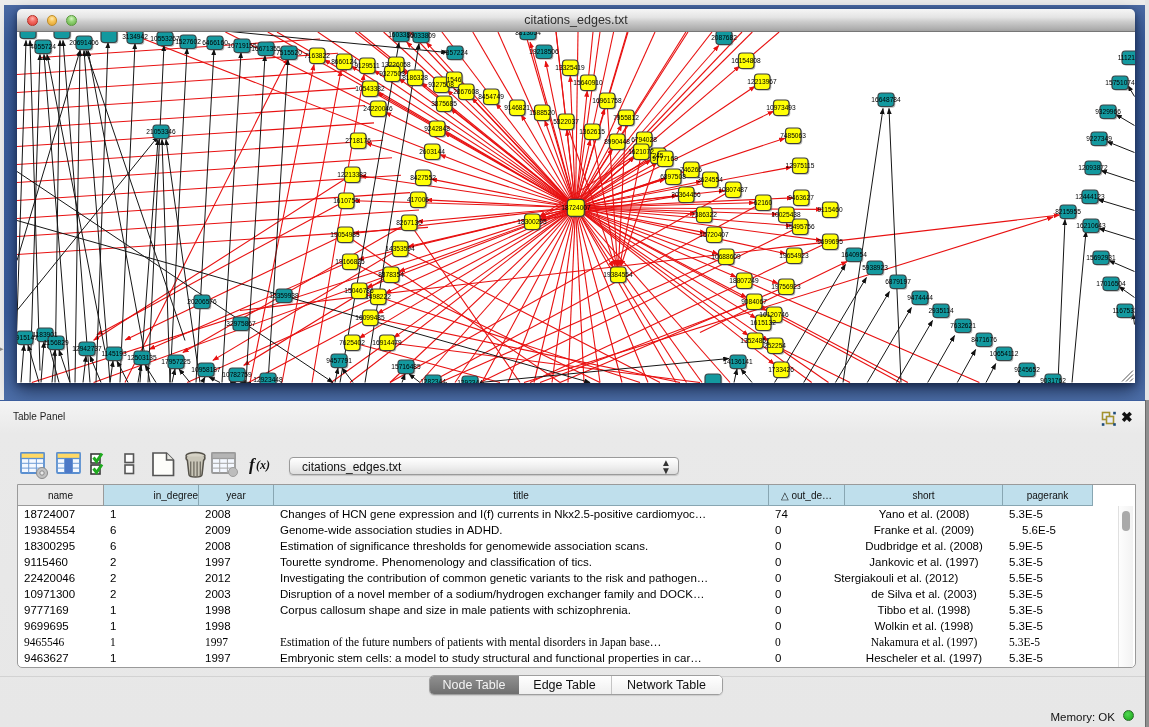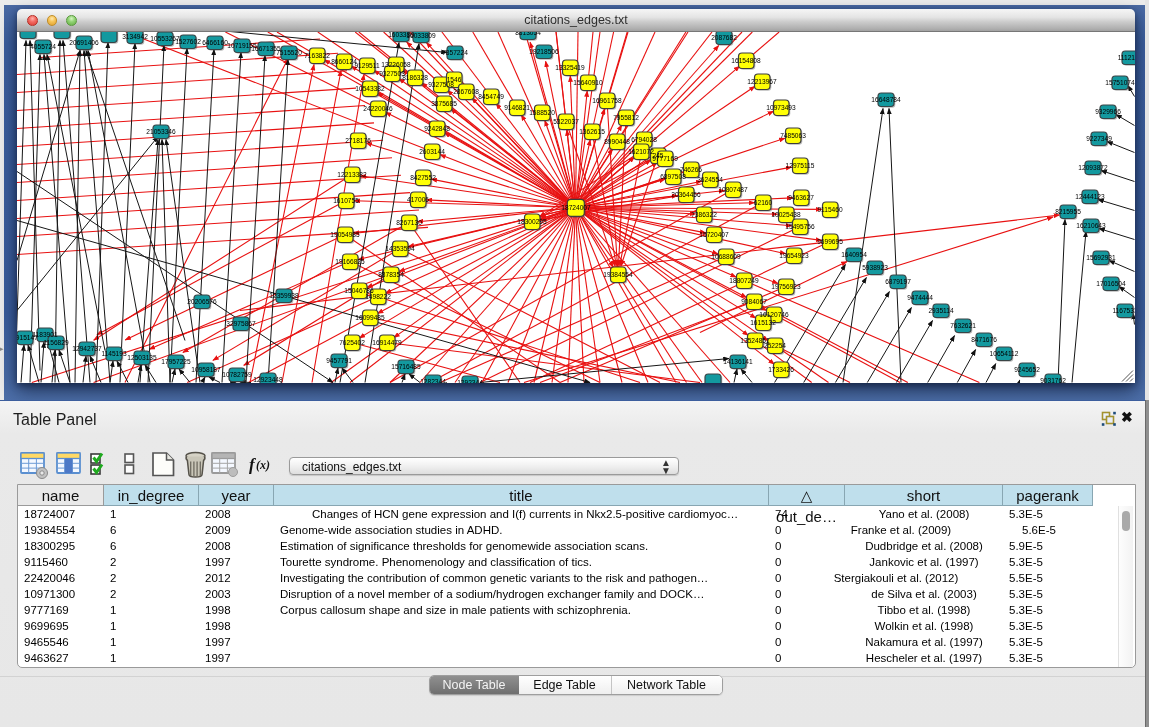--- a/index.html
+++ b/index.html
@@ -26,33 +26,33 @@
   border:1px solid #c08e2a; }
 #tl-g { left:49px; background:radial-gradient(circle at 50% 30%, #d6f5c2 0%, #93d476 40%, #62ab41 100%);
   border:1px solid #5d9a42; }
 #canvas { position:absolute; left:0; top:22.5px; width:1118px; height:351px;
   background:#fff; overflow:hidden; }
 
 
 #tablepanel { position:absolute; left:0; top:400px; width:1145px; height:327px;
   border-top:1.5px solid #3c5e9d;
   background:linear-gradient(180deg,#f4f4f4 0%, #e9e9e9 10%, #e7e7e7 100%); }
-#tp-title { position:absolute; left:13px; top:10px; font-size:16px; color:#1e1e1e; }
+#tp-title { position:absolute; left:13px; top:10px; font-size:10px; color:#1e1e1e; }
 #tp-close { position:absolute; left:1121px; top:8px; font-size:14px; font-weight:bold; color:#111; }
 #tp-float { position:absolute; left:1101px; top:10px; }
 #dropdown { position:absolute; left:289px; top:55.5px; width:390px; height:18.5px;
   border:1px solid #9a9a9a; border-radius:4px;
   background:linear-gradient(180deg,#ffffff 0%, #f2f2f2 45%, #dedede 100%);
   box-shadow:0 1px 1px rgba(0,0,0,.15); }
 #dropdown .txt { position:absolute; left:12px; top:2.2px; font-size:12px; color:#111; }
 #dropdown .arr { position:absolute; right:7px; top:1px; font-size:10px; color:#333; line-height:8px; }
 
 #tablebox { position:absolute; left:17px; top:83px; width:1119px; height:184px;
   background:#fff; border:1px solid #9a9a9a; border-radius:0 0 5px 5px; overflow:hidden; }
-#thead { position:absolute; left:0; top:0; height:19px; width:1117px; font-size:15px; }
+#thead { position:absolute; left:0; top:0; height:19px; width:1117px; font-size:10px; }
 #thead .hc { position:absolute; top:0; height:21px; line-height:21px; text-align:center;
   background:#bfdfec; border-right:1px solid #88a6b2; border-bottom:1px solid #88a6b2; color:#111; }
 #thead .hc.gray { background:#e9e9e9; border-right:1px solid #9a9a9a; border-bottom:1px solid #9a9a9a; }
 #tbody { position:absolute; left:0; top:21px; width:1117px; font-size:11.5px; color:#000; }
 .tr { position:absolute; height:16px; line-height:16px; width:1117px; }
 .td { position:absolute; top:0; height:16px; overflow:hidden; white-space:nowrap; }
 #vtrack { position:absolute; left:1100px; top:21px; width:15px; height:162px;
   background:linear-gradient(90deg,#fdfdfd,#f2f2f2); border-left:1px solid #e0e0e0; }
 #vscroll { position:absolute; left:1103.5px; top:26px; width:8px; height:20px;
   background:#a9a9a9; border-radius:4px; }
@@ -839,44 +839,44 @@
 <text x="249" y="23" font-family="Liberation Serif, serif" font-style="italic" font-weight="bold" font-size="17" fill="#111">f</text>
 <text x="256" y="22" font-family="Liberation Serif, serif" font-style="italic" font-weight="bold" font-size="12" fill="#111">(x)</text>
 </svg>
     <div id="dropdown">
         <div class="txt">citations_edges.txt</div>
       <div class="arr">▲<br>▼</div>
       </div>
     <div id="tablebox">
 <div id="thead">
 <div class="hc gray" style="left:0px;width:86px;">name</div>
-<div class="hc" style="left:86px;width:95px;">in_degree</div>
+<div class="hc" style="left:86px;width:95px;text-align:right;">in_degree</div>
 <div class="hc" style="left:181px;width:75px;">year</div>
 <div class="hc" style="left:256px;width:495px;">title</div>
 <div class="hc" style="left:751px;width:76px;">△ out_de…</div>
 <div class="hc" style="left:827px;width:158px;">short</div>
 <div class="hc" style="left:985px;width:90px;">pagerank</div>
 </div>
 <div id="tbody">
 <div class="tr" style="top:0px;">
 <div class="td" style="left:6px;width:78px;">18724007</div>
 <div class="td" style="left:92px;width:87px;">1</div>
 <div class="td" style="left:187px;width:67px;">2008</div>
-<div class="td" style="left:262px;width:487px;margin-left:32px;">Changes of HCN gene expression and I(f) currents in Nkx2.5-positive cardiomyoc…</div>
+<div class="td" style="left:262px;width:487px;">Changes of HCN gene expression and I(f) currents in Nkx2.5-positive cardiomyoc…</div>
 <div class="td" style="left:757px;width:68px;">74</div>
 <div class="td" style="left:827px;width:158px;text-align:center;">Yano et al. (2008)</div>
 <div class="td" style="left:991px;width:82px;">5.3E-5</div>
 </div>
 <div class="tr" style="top:16px;">
 <div class="td" style="left:6px;width:78px;">19384554</div>
 <div class="td" style="left:92px;width:87px;">6</div>
 <div class="td" style="left:187px;width:67px;">2009</div>
 <div class="td" style="left:262px;width:487px;">Genome-wide association studies in ADHD.</div>
 <div class="td" style="left:757px;width:68px;">0</div>
-<div class="td" style="left:804px;width:158px;text-align:center;">Franke et al. (2009)</div>
+<div class="td" style="left:827px;width:158px;text-align:center;">Franke et al. (2009)</div>
 <div class="td" style="left:991px;width:82px;margin-left:13px;">5.6E-5</div>
 </div>
 <div class="tr" style="top:32px;">
 <div class="td" style="left:6px;width:78px;">18300295</div>
 <div class="td" style="left:92px;width:87px;">6</div>
 <div class="td" style="left:187px;width:67px;">2008</div>
 <div class="td" style="left:262px;width:487px;">Estimation of significance thresholds for genomewide association scans.</div>
 <div class="td" style="left:757px;width:68px;">0</div>
 <div class="td" style="left:827px;width:158px;text-align:center;">Dudbridge et al. (2008)</div>
 <div class="td" style="left:991px;width:82px;">5.9E-5</div>
@@ -918,42 +918,48 @@
 <div class="td" style="left:991px;width:82px;">5.3E-5</div>
 </div>
 <div class="tr" style="top:112px;">
 <div class="td" style="left:6px;width:78px;">9699695</div>
 <div class="td" style="left:92px;width:87px;">1</div>
 <div class="td" style="left:187px;width:67px;">1998</div>
 <div class="td" style="left:757px;width:68px;">0</div>
 <div class="td" style="left:827px;width:158px;text-align:center;">Wolkin et al. (1998)</div>
 <div class="td" style="left:991px;width:82px;">5.3E-5</div>
 </div>
-<div class="tr" style="top:128px;">
+<div class="tr" style="top:128px;font-family:Liberation Serif, serif;">
 <div class="td" style="left:6px;width:78px;">9465546</div>
 <div class="td" style="left:92px;width:87px;">1</div>
 <div class="td" style="left:187px;width:67px;">1997</div>
+<div class="td" style="left:262px;width:487px;">Estimation of the future numbers of patients with mental disorders in Japan base…</div>
 <div class="td" style="left:757px;width:68px;">0</div>
 <div class="td" style="left:827px;width:158px;text-align:center;">Nakamura et al. (1997)</div>
 <div class="td" style="left:991px;width:82px;">5.3E-5</div>
 </div>
 <div class="tr" style="top:144px;">
 <div class="td" style="left:6px;width:78px;">9463627</div>
 <div class="td" style="left:92px;width:87px;">1</div>
 <div class="td" style="left:187px;width:67px;">1997</div>
+<div class="td" style="left:262px;width:487px;">Embryonic stem cells: a model to study structural and functional properties in car…</div>
 <div class="td" style="left:757px;width:68px;">0</div>
 <div class="td" style="left:827px;width:158px;text-align:center;">Hescheler et al. (1997)</div>
 <div class="td" style="left:991px;width:82px;">5.3E-5</div>
 </div>
 </div>
       <div id="vtrack"></div>
         <div id="vscroll"></div>
     </div>
     <div id="tabline"></div>
     <div id="tabs">
         <div class="tab" id="tab1">Node Table</div>
         <div class="tab" id="tab2">Edge Table</div>
         <div class="tab" id="tab3">Network Table</div>
       </div>
+    <div id="memline">
+        <span id="memtxt">Memory: OK</span>
+        <span id="memdot"></span>
+      </div>
   </div>
   <div id="rightstrip-top"></div>
   <div id="rightstrip-bot"></div>
 </div>
 
 </body></html>

